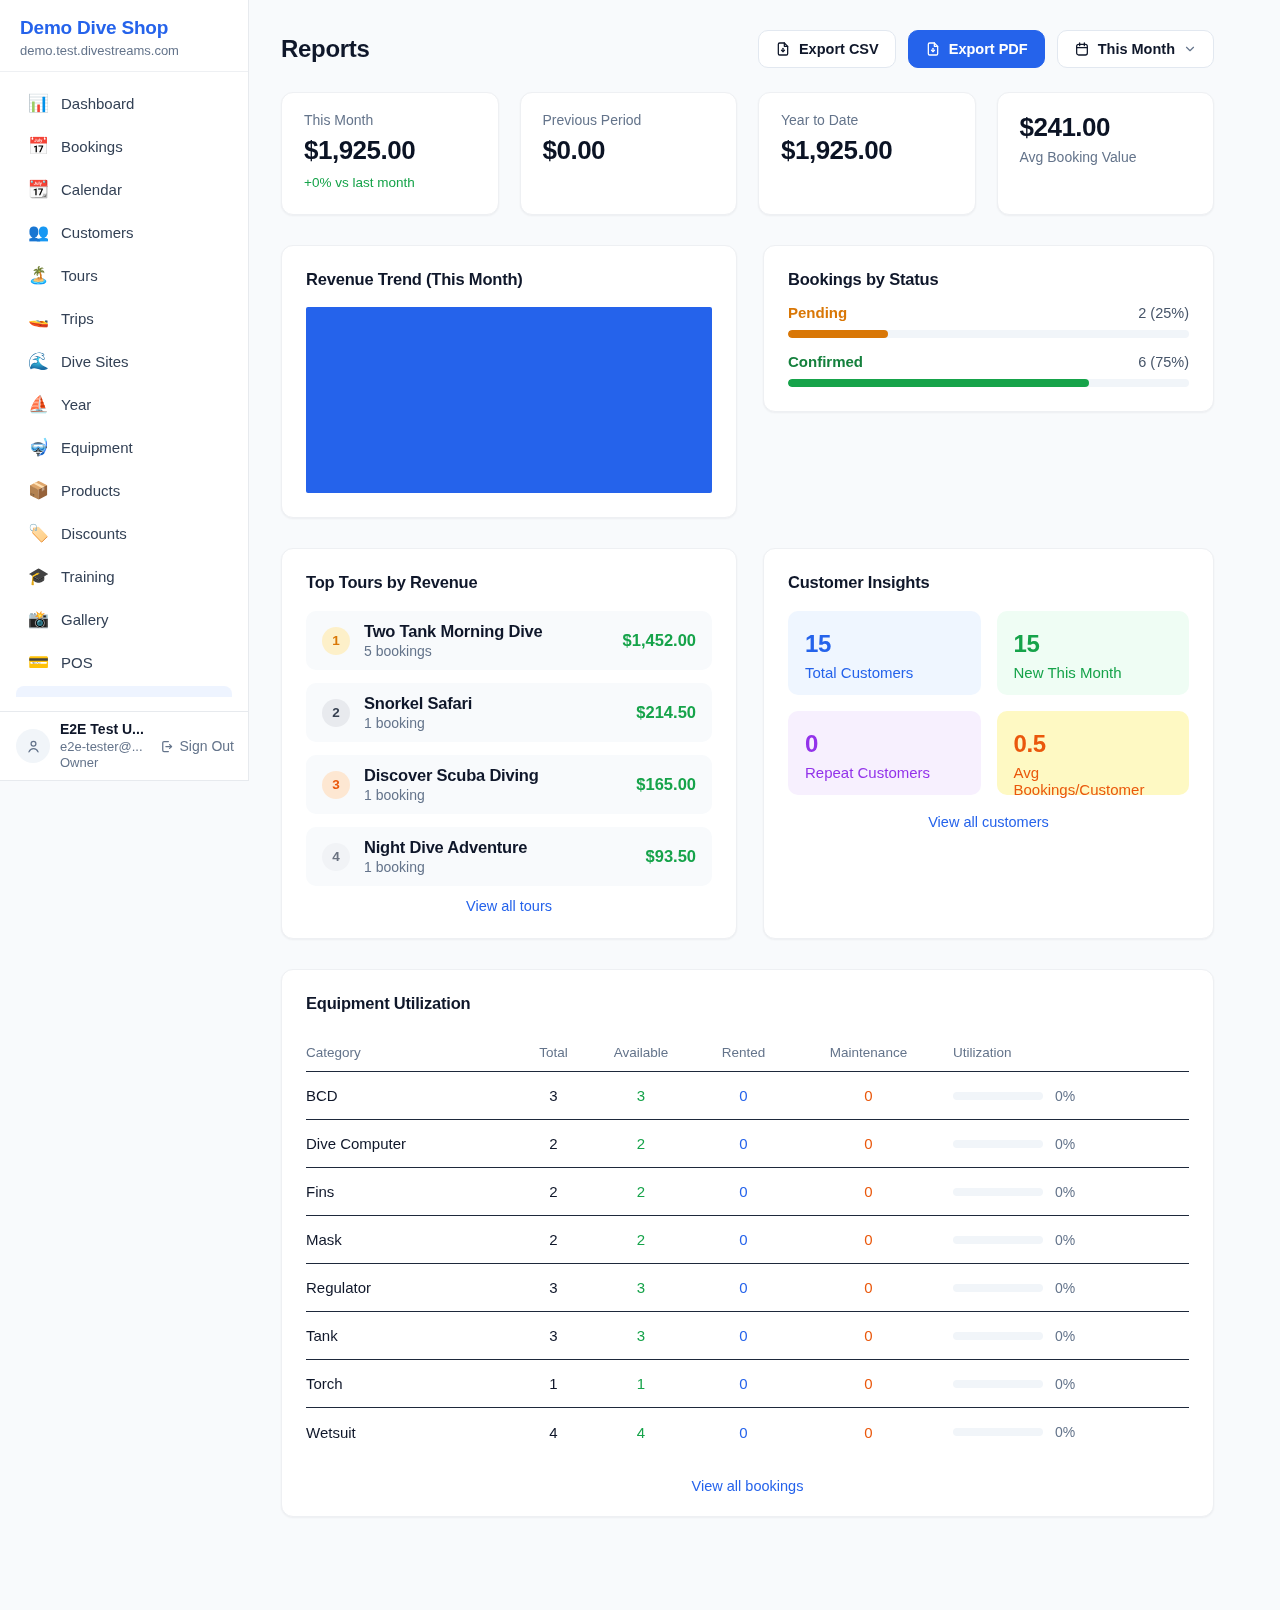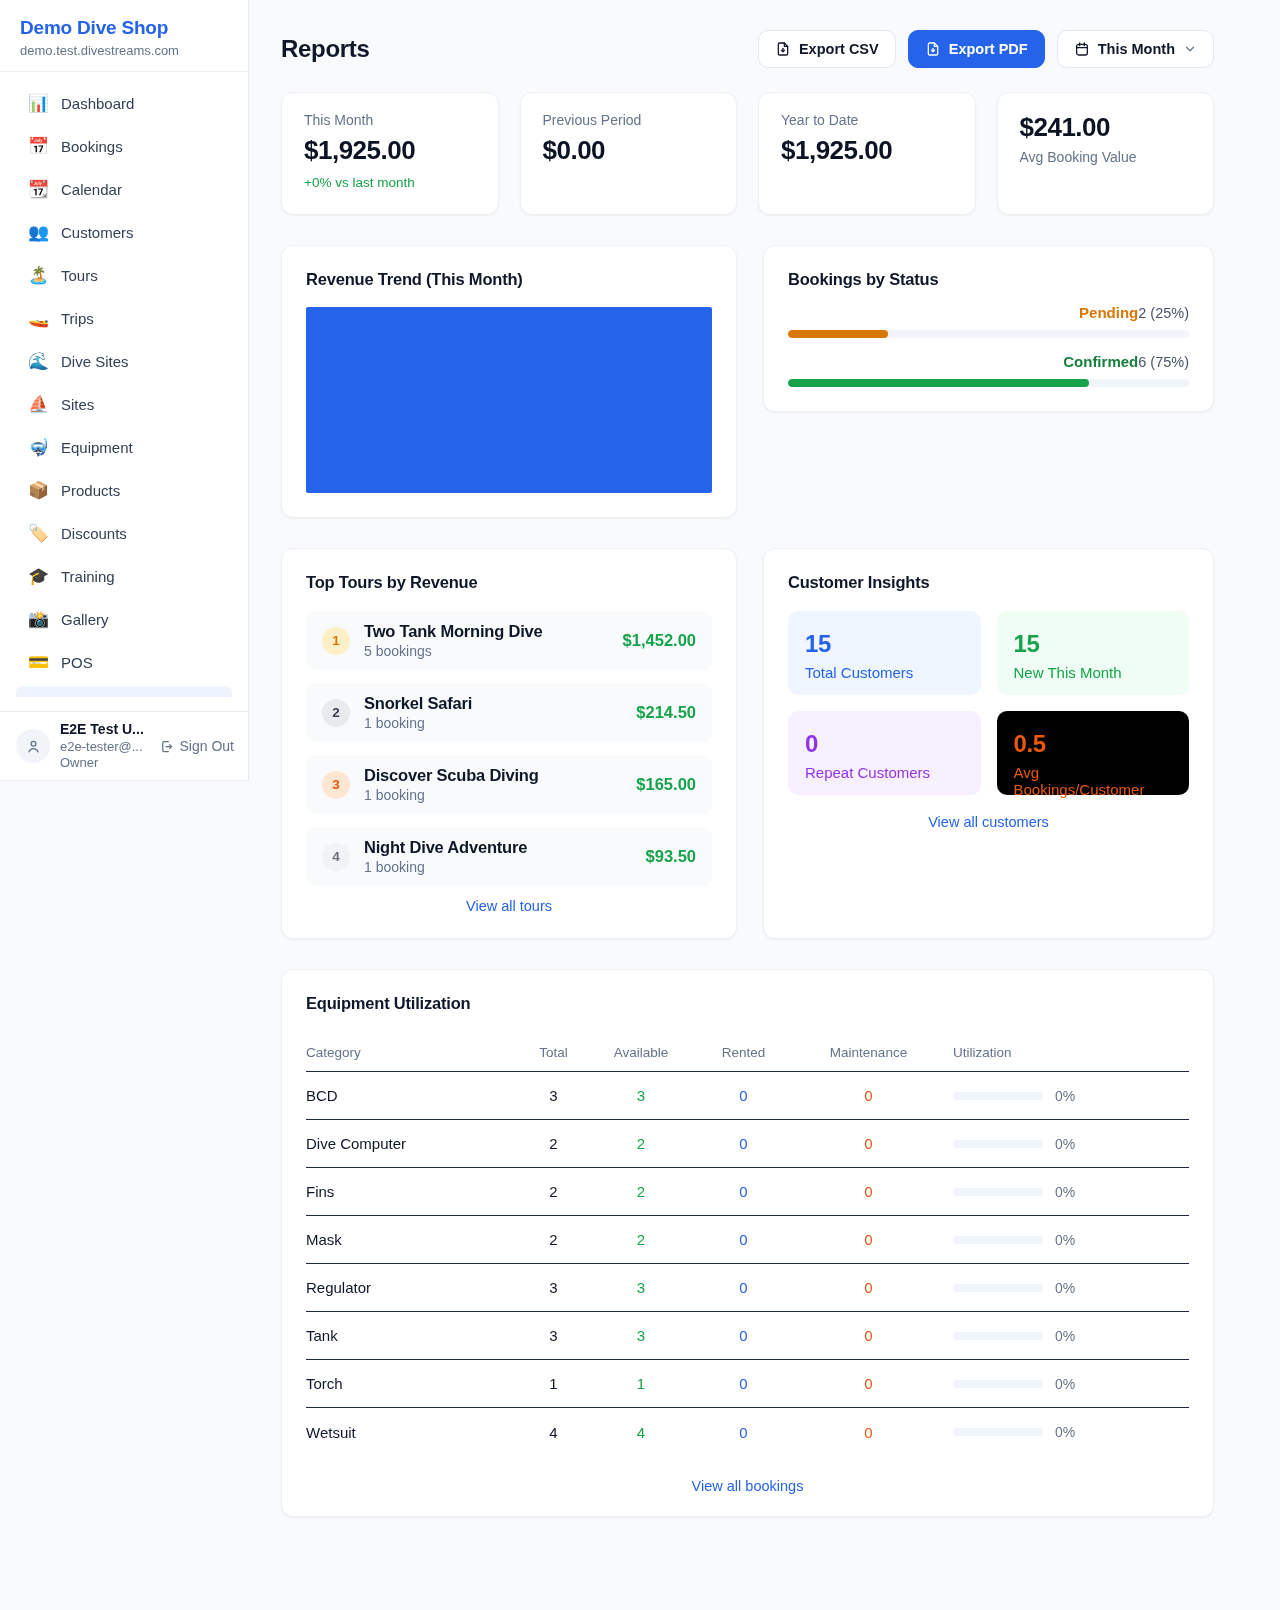--- a/index.html
+++ b/index.html
@@ -63,21 +63,21 @@
   .stat-delta { font-size:13.5px; color:#16a34a; margin-top:9px; }
   .stat-card.flip .stat-value { margin-top:0; }
   .stat-card.flip .stat-label { margin-top:6px; }
   
   .grid-2 { display:grid; grid-template-columns:456px 451px; gap:26px; margin-top:30px; align-items:start; }
   .grid-2.stretch { align-items:stretch; }
   .card-pad { padding:24px; }
   .card-h { font-size:16.5px; font-weight:700; letter-spacing:-0.2px; }
   .chart-block { margin-top:18px; height:186px; background:#2563eb; border-radius:2px; }
   .status-row { margin-top:15px; }
-  .status-top { display:flex; justify-content:flex-end; align-items:baseline; }
+  .status-top { display:flex; justify-content:space-between; align-items:baseline; }
   .status-name { font-size:15px; font-weight:600; }
   .status-name.pending { color:#d97706; }
   .status-name.confirmed { color:#15803d; }
   .status-val { font-size:14.5px; color:#475569; }
   .bar-track { margin-top:9px; height:8px; border-radius:999px; background:#f1f5f9; overflow:hidden; }
   .bar-fill { height:100%; border-radius:999px; }
   .bar-fill.pending { background:#d97706; }
   .bar-fill.confirmed { background:#16a34a; }
   
   .tour-row {
@@ -99,21 +99,21 @@
   .tour-rev { font-size:16.5px; font-weight:700; color:#16a34a; white-space:nowrap; }
   .view-link { display:block; text-align:center; margin-top:12px; color:#2563eb; font-size:14.5px; cursor:pointer; }
   
   .insight-grid { display:grid; grid-template-columns:1fr 1fr; gap:16px; margin-top:19px; }
   .tile { border-radius:10px; padding:19px 17px; height:84px; }
   .tile .t-val { font-size:24px; font-weight:800; letter-spacing:-0.4px; }
   .tile .t-label { font-size:15px; margin-top:6px; }
   .tile.blue { background:#eff6ff; } .tile.blue .t-val, .tile.blue .t-label { color:#2563eb; }
   .tile.green { background:#effdf4; } .tile.green .t-val, .tile.green .t-label { color:#16a34a; }
   .tile.purple { background:#f7f0fe; } .tile.purple .t-val, .tile.purple .t-label { color:#9333ea; }
-  .tile.orange { background:#000000; } .tile.orange .t-val, .tile.orange .t-label { color:#ea580c; }
+  .tile.orange { background:#fef9c3; } .tile.orange .t-val, .tile.orange .t-label { color:#ea580c; }
   .insight-link { margin-top:19px; }
   
   .equip-card { margin-top:30px; padding:24px 24px 22px 24px; }
   .etable { margin-top:32px; }
   .erow {
     display:grid; grid-template-columns:205px 85px 90px 115px 135px 1fr;
     align-items:center;
   }
   .erow.head { padding-bottom:11px; border-bottom:1px solid #1e293b; }
   .erow.body { height:48px; border-bottom:1px solid #1e293b; }
@@ -163,21 +163,21 @@
     <div class="nav-item">
       <span class="ni-icon">🚤</span>
       <span class="ni-label">Trips</span>
     </div>
     <div class="nav-item">
       <span class="ni-icon">🌊</span>
       <span class="ni-label">Dive Sites</span>
     </div>
     <div class="nav-item">
       <span class="ni-icon">⛵</span>
-      <span class="ni-label">Sites</span>
+      <span class="ni-label">Year</span>
     </div>
     <div class="nav-item">
       <span class="ni-icon">🤿</span>
       <span class="ni-label">Equipment</span>
     </div>
     <div class="nav-item">
       <span class="ni-icon">📦</span>
       <span class="ni-label">Products</span>
     </div>
     <div class="nav-item">

